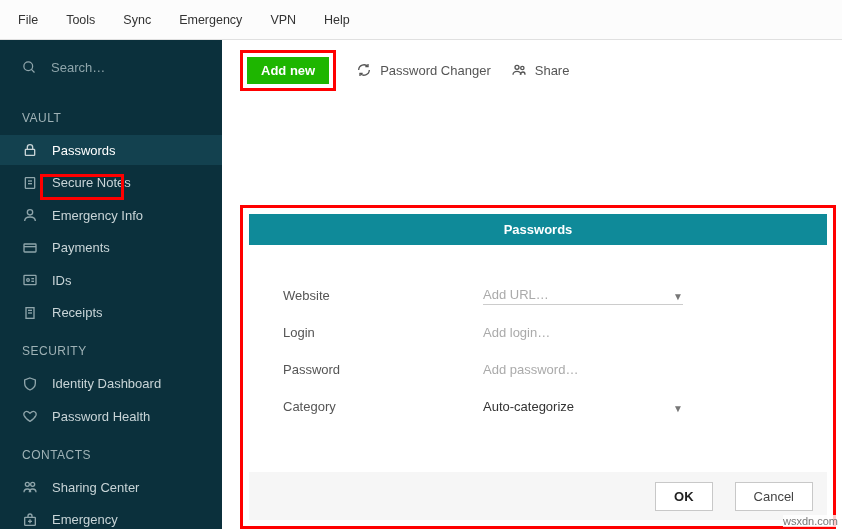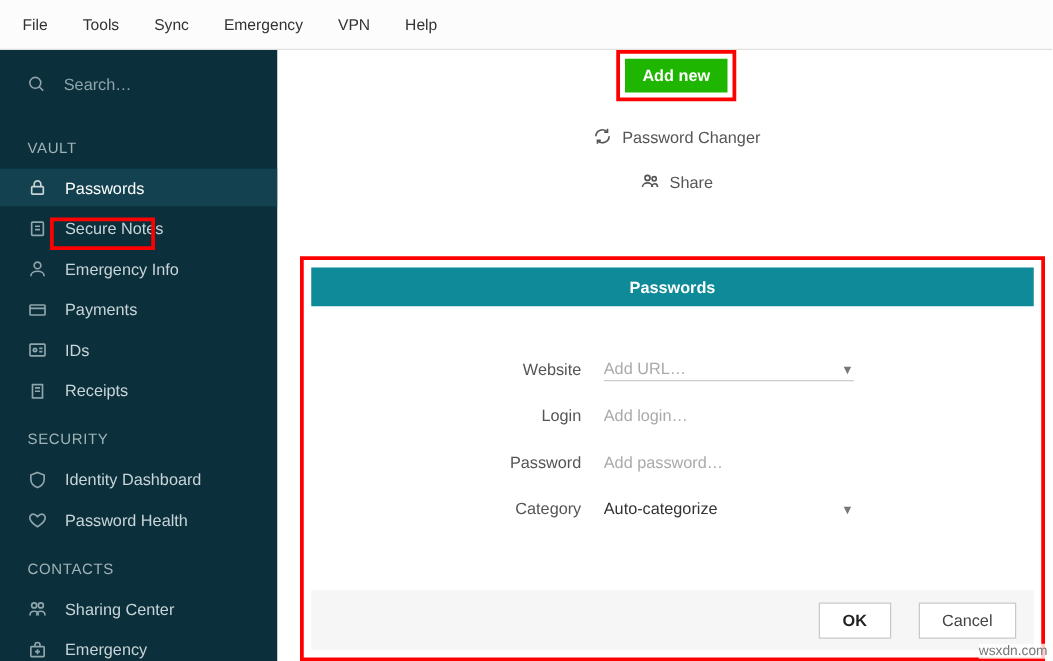--- a/index.html
+++ b/index.html
@@ -22,32 +22,32 @@
 
   .nav-item { display: flex; align-items: center; height: 30px; padding-left: 22px; color: #c8d4d7; cursor: pointer; }
   .nav-item.active { background: #13414f; color: #fff; }
   .nav-item svg, .nav-item .ic { width: 16px; height: 16px; margin-right: 14px; flex-shrink: 0; }
   .nav-item span.label { font-size: 13px; }
 
   
   .redbox { position: absolute; border: 3px solid #ff0000; pointer-events: none; }
 
   
-  .toolbar { display: flex; align-items: center; height: 60px; padding-left: 18px; gap: 20px; flex-direction: column; }
+  .toolbar { display: flex; align-items: center; height: 60px; padding-left: 18px; gap: 20px; }
   .btn-addnew-wrap { border: 3px solid #ff0000; padding: 4px; }
   .btn-addnew { background: #1eb600; color: #fff; border: none; padding: 6px 14px; font-size: 13px; font-weight: 600; cursor: pointer; }
   .tb-action { display: flex; align-items: center; gap: 8px; color: #555; font-size: 13px; cursor: pointer; }
   .tb-action svg { stroke: #555; }
 
   
   .panel-frame { position: absolute; left: 18px; right: 6px; top: 165px; bottom: 6px; border: 3px solid #ff0000; background: #fff; }
   .panel-header { background: #0f8a99; color: #fff; text-align: center; font-size: 13px; font-weight: 600; padding: 8px 0; margin: 6px 6px 0 6px; }
   .panel-body { padding: 40px 40px 20px 40px; }
   .form-row { display: flex; align-items: center; margin-bottom: 18px; }
-  .form-row label { width: 200px; text-align: right; padding-right: 18px; font-size: 13px; color: #555; }
+  .form-row label { width: 200px; text-align: left; padding-right: 18px; font-size: 13px; color: #555; }
   .form-field { flex: 1; max-width: 200px; display: flex; align-items: flex-end; justify-content: space-between; border-bottom: 1px solid #ccc; padding: 2px 0; }
   .form-field.noborder { border-bottom: none; }
   .form-field .ph { color: #aaa; font-size: 13px; }
   .form-field .val { color: #333; font-size: 13px; }
   .chev { color: #777; font-size: 10px; }
 
   .panel-footer { position: absolute; left: 6px; right: 6px; bottom: 6px; background: #f6f6f6; height: 48px; display: flex; align-items: center; justify-content: flex-end; gap: 22px; padding-right: 14px; }
   .btn { border: 1px solid #c8c8c8; background: #fff; padding: 6px 18px; font-size: 13px; color: #444; cursor: pointer; }
   .btn.primary { font-weight: 600; color: #222; }
 

